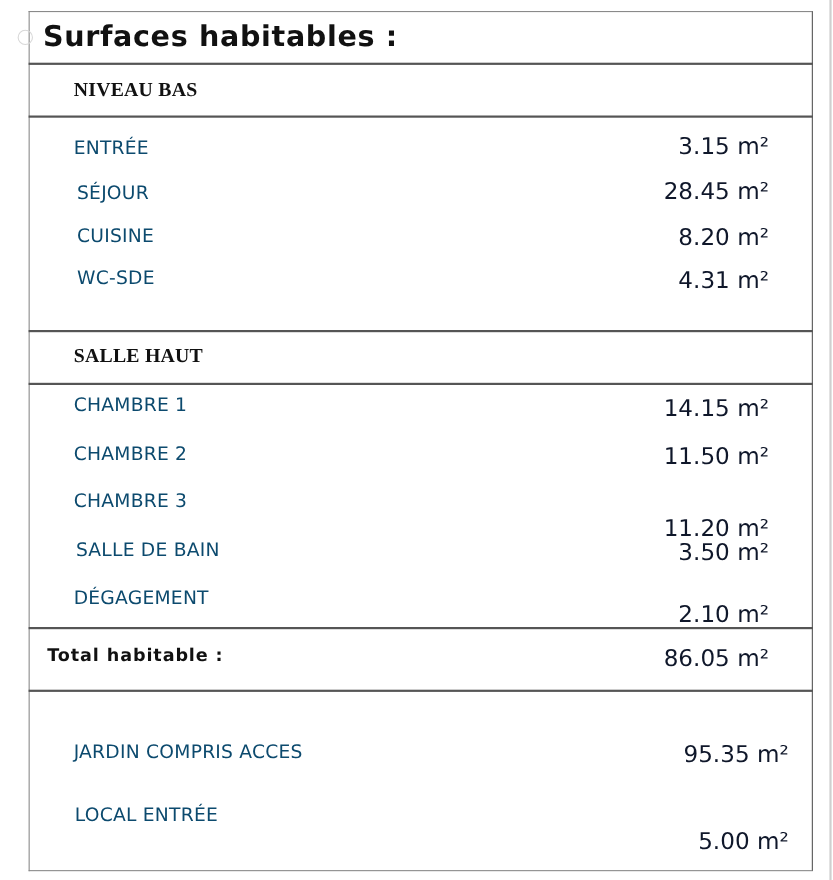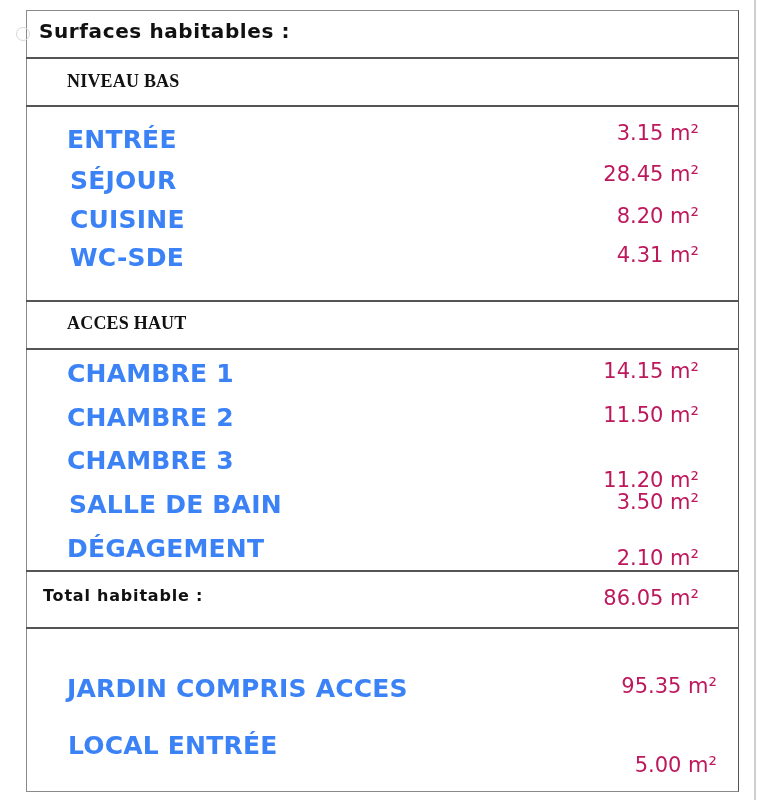--- a/index.html
+++ b/index.html
@@ -3,24 +3,24 @@
   <meta charset="utf-8">
   <style>
     html, body { margin: 0; padding: 0; background: #ffffff; }
     body { width: 757px; height: 800px; position: relative; overflow: hidden;
            font-family: "DejaVu Sans", sans-serif; color: #111; }
     .outer-right { position: absolute; left: 754px; top: 0; width: 2px; height: 800px; background: #cfcfcf; }
     .frame { position: absolute; left: 26px; top: 10px; width: 713px; height: 782px;
              border: 1.5px solid #8a8a8a; border-right-color: #555; box-sizing: border-box; }
     .hline { position: absolute; left: 26px; width: 713px; height: 1.5px; background: #555; }
     .text { position: absolute; white-space: nowrap; }
-    .title { font-weight: bold; font-size: 20px; letter-spacing: 0.6px; }
+    .title { font-weight: bold; font-size: 26px; letter-spacing: 0.6px; }
     .section { font-weight: bold; font-size: 18px; letter-spacing: 0.2px; font-family: Liberation Serif, serif; }
-    .item { font-size: 25px; font-weight: bold; letter-spacing: 0.2px; color: #3b82f6; }
-    .val { font-size: 21px; text-align: left; color: #be185d; }
+    .item { font-size: 17px; font-weight: normal; letter-spacing: 0.2px; color: #0c4a6e; }
+    .val { font-size: 21px; text-align: left; color: #0f172a; }
     .total { font-weight: bold; font-size: 16px; letter-spacing: 0.8px; }
     .wm { position: absolute; left: 16px; top: 27px; width: 12px; height: 12px; border-radius: 50%;
           border: 1px solid #d8d8d8; }
   </style>
 </head>
 <body>
 
 <div class="outer-right"></div>
 <div class="frame"></div>
 <div class="wm"></div>
@@ -41,21 +41,21 @@
 
 <div class="text item" style="left:70px; top:166px;">SÉJOUR</div>
 <div class="text val" style="right:58px; top:162px;">28.45 m²</div>
 
 <div class="text item" style="left:70px; top:205px;">CUISINE</div>
 <div class="text val" style="right:58px; top:204px;">8.20 m²</div>
 
 <div class="text item" style="left:70px; top:243px;">WC-SDE</div>
 <div class="text val" style="right:58px; top:243px;">4.31 m²</div>
 
-<div class="text section" style="left:67px; top:313px;">ACCES HAUT</div>
+<div class="text section" style="left:67px; top:313px;">SALLE HAUT</div>
 
 <div class="text item" style="left:67px; top:359px;">CHAMBRE 1</div>
 <div class="text val" style="right:58px; top:359px;">14.15 m²</div>
 
 <div class="text item" style="left:67px; top:403px;">CHAMBRE 2</div>
 <div class="text val" style="right:58px; top:403px;">11.50 m²</div>
 
 <div class="text item" style="left:67px; top:446px;">CHAMBRE 3</div>
 <div class="text val" style="right:58px; top:436px;margin-top:32px;">11.20 m²</div>
 

